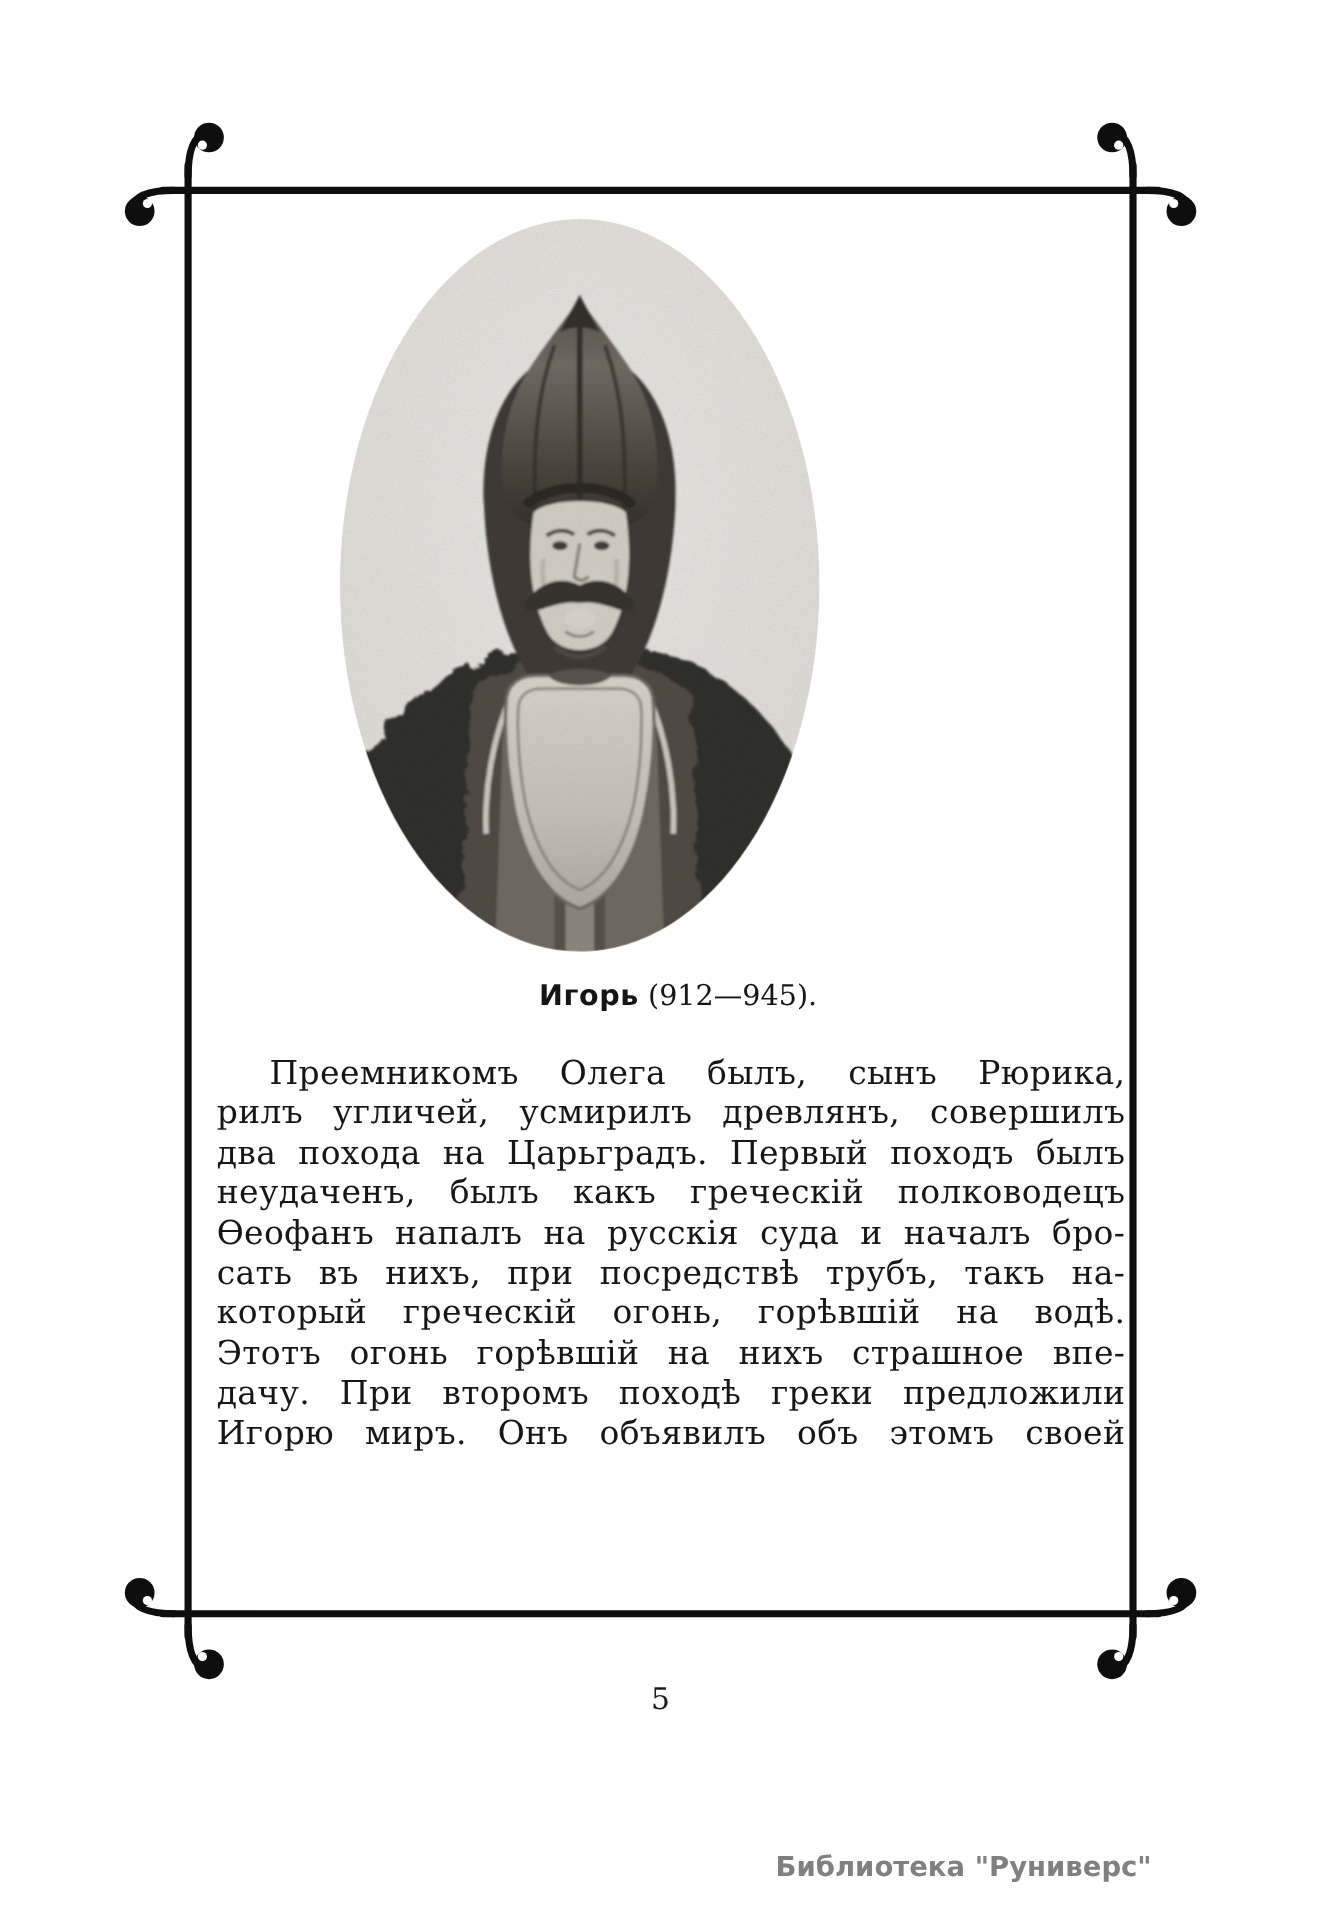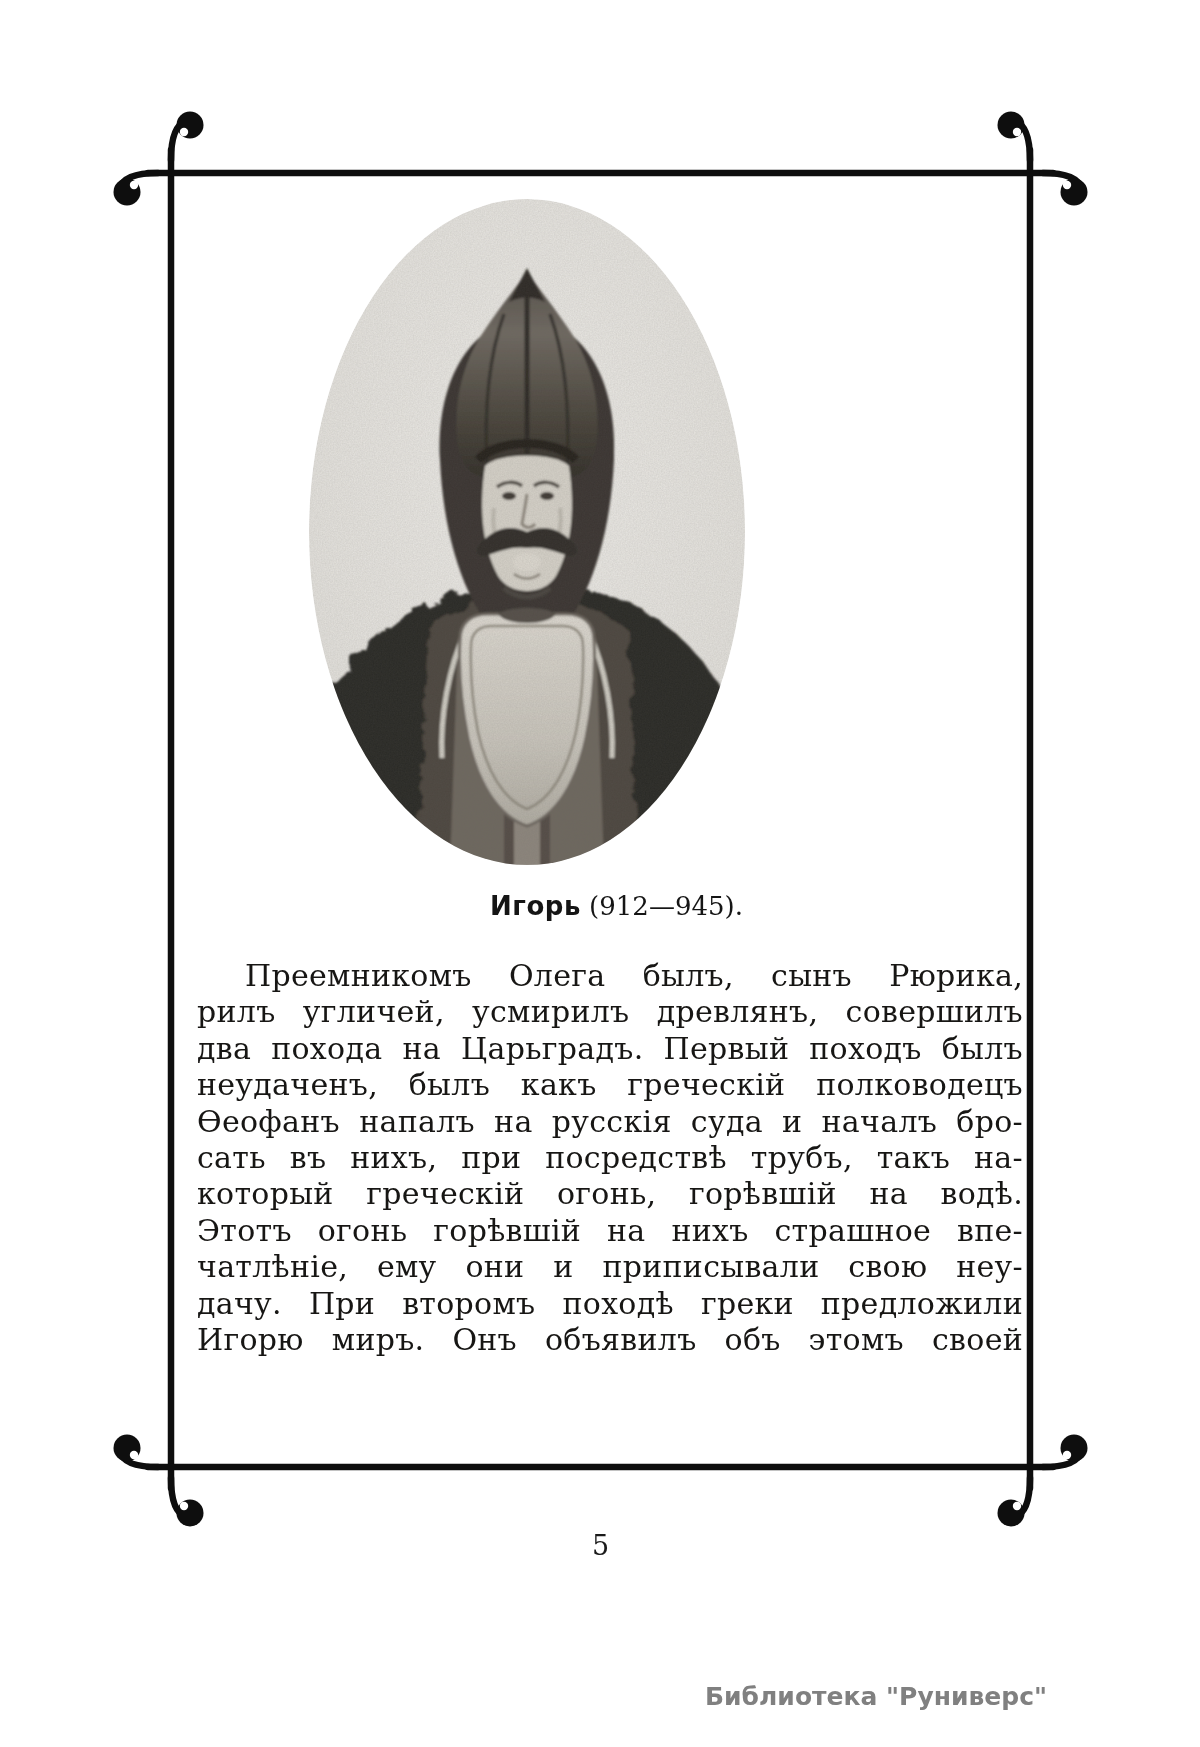--- a/index.html
+++ b/index.html
@@ -178,20 +178,19 @@
 
 <div class="bodytext">
     <div class="tline first">Преемникомъ Олега былъ, сынъ Рюрика,</div>
     <div class="tline">рилъ угличей, усмирилъ древлянъ, совершилъ</div>
     <div class="tline">два похода на Царьградъ. Первый походъ былъ</div>
     <div class="tline">неудаченъ, былъ какъ греческій полководецъ</div>
     <div class="tline">Ѳеофанъ напалъ на русскія суда и началъ бро-</div>
     <div class="tline">сать въ нихъ, при посредствѣ трубъ, такъ на-</div>
     <div class="tline">который греческій огонь, горѣвшій на водѣ.</div>
     <div class="tline">Этотъ огонь горѣвшій на нихъ страшное впе-</div>
-    <div class="tline">чатлѣніе, ему они и приписывали свою неу-</div>
     <div class="tline">дачу. При второмъ походѣ греки предложили</div>
     <div class="tline">Игорю миръ. Онъ объявилъ объ этомъ своей</div>
   </div>
 
 <div class="pagenum">5</div>
 
 <div class="watermark">Библиотека "Руниверс"</div>
 
 </body></html>

